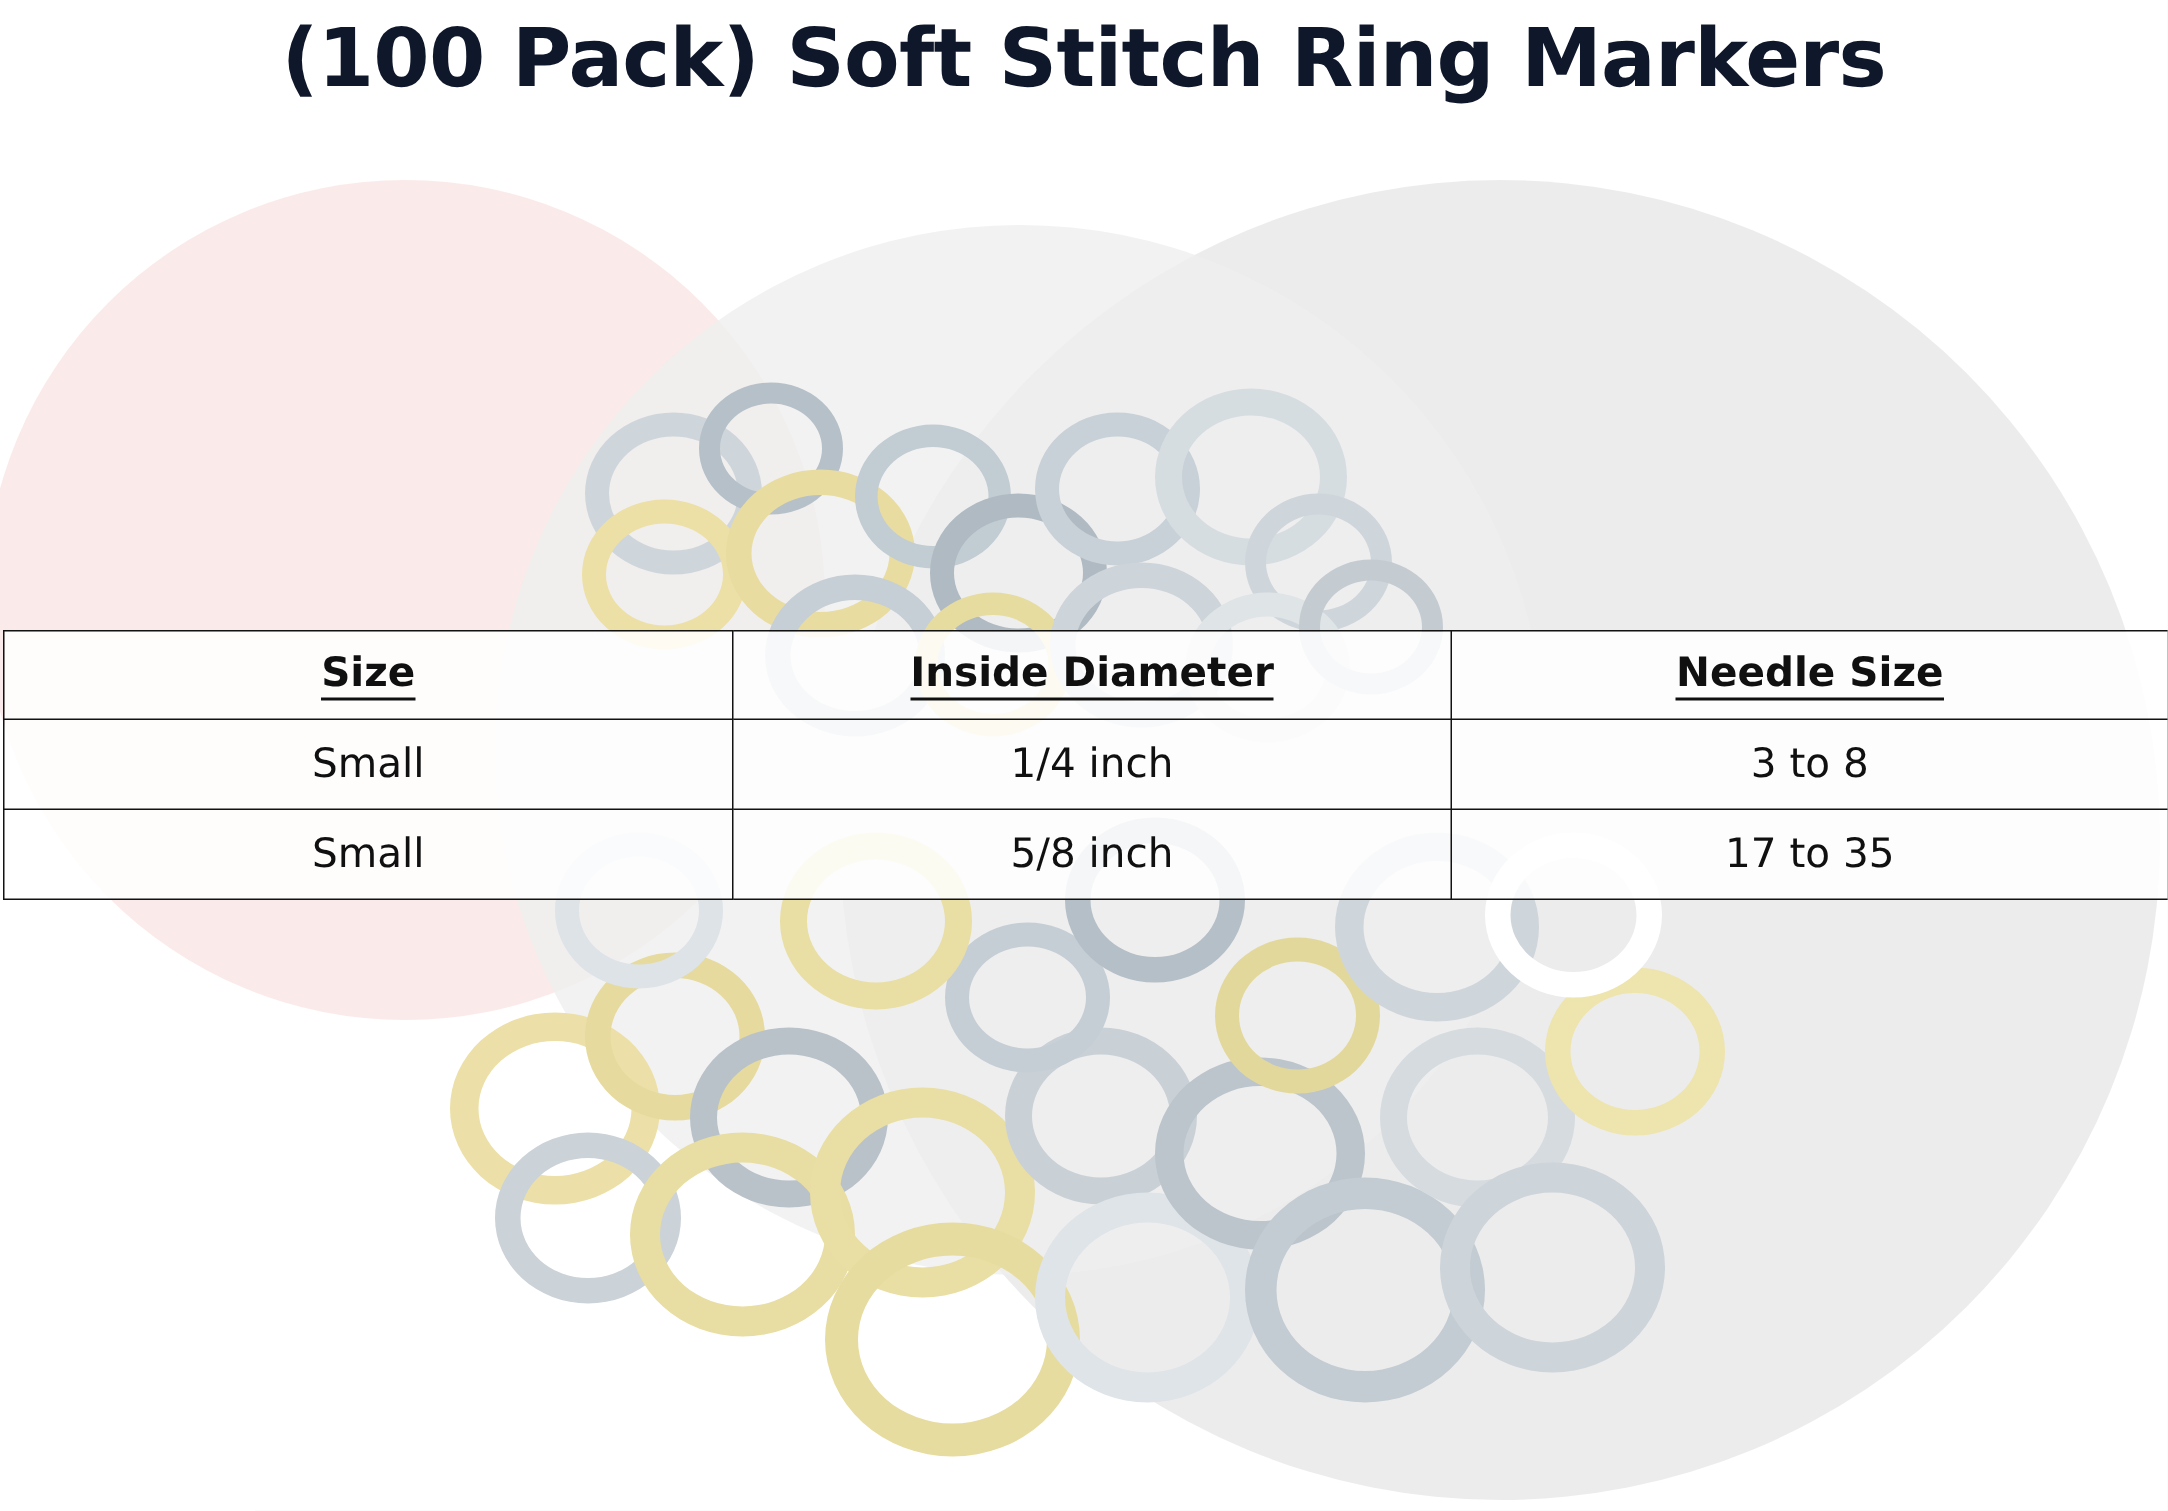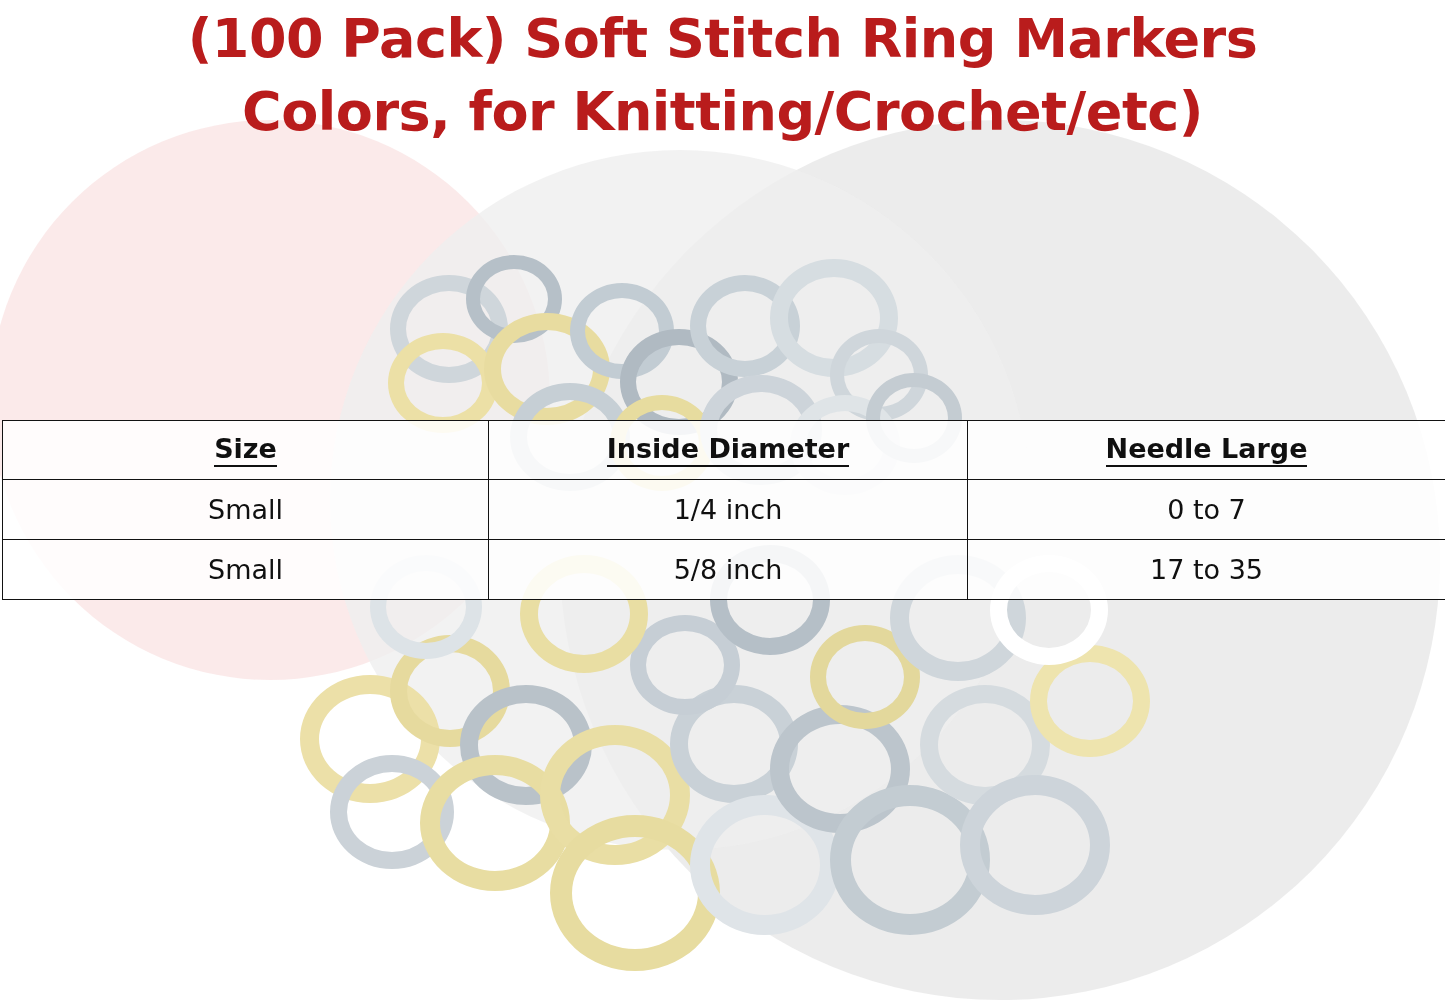--- a/index.html
+++ b/index.html
@@ -74,21 +74,21 @@
     top: 0;
     width: 1445px;
     padding-top: 2px;
     z-index: 3;
     text-align: center;
     font-family: "DejaVu Sans", sans-serif;
     font-weight: bold;
     font-size: 54px;
     line-height: 1.36;
     letter-spacing: -0.5px;
-    color: #b91c1c;
+    color: #0f172a;
   }
   .title-line {
     display: block;
     white-space: nowrap;
   }
 
   
   .spec-table {
     position: absolute;
     left: 2px;
@@ -171,36 +171,35 @@
     <div class="ring" style="left:620px; top:300px; width:136px; height:126px; border-width:19px; border-color:#cfd6db;"></div>
     <div class="ring" style="left:720px; top:300px; width:118px; height:110px; border-width:17px; border-color:#ffffff;"></div>
     <div class="ring" style="left:440px; top:290px; width:120px; height:110px; border-width:17px; border-color:#b5bfc7;"></div>
     <div class="ring" style="left:250px; top:300px; width:128px; height:118px; border-width:18px; border-color:#e9dea3;"></div>
     <div class="ring" style="left:100px; top:300px; width:112px; height:104px; border-width:16px; border-color:#dde3e7;"></div>
   </div>
 </div>
 
 <div class="title">
   <span class="title-line">(100 Pack) Soft Stitch Ring Markers</span>
-  <span class="title-line">Colors, for Knitting/Crochet/etc)</span>
 </div>
 
 <table class="spec-table">
   <thead>
     <tr>
       <th class="col-size"><span>Size</span></th>
       <th class="col-dia"><span>Inside Diameter</span></th>
-      <th class="col-needle"><span>Needle Large</span></th>
+      <th class="col-needle"><span>Needle Size</span></th>
     </tr>
   </thead>
   <tbody>
     <tr>
       <td>Small</td>
       <td>1/4 inch</td>
-      <td>0 to 7</td>
+      <td>3 to 8</td>
     </tr>
     <tr>
       <td>Small</td>
       <td>5/8 inch</td>
       <td>17 to 35</td>
     </tr>
   </tbody>
 </table>
 
 </body></html>

